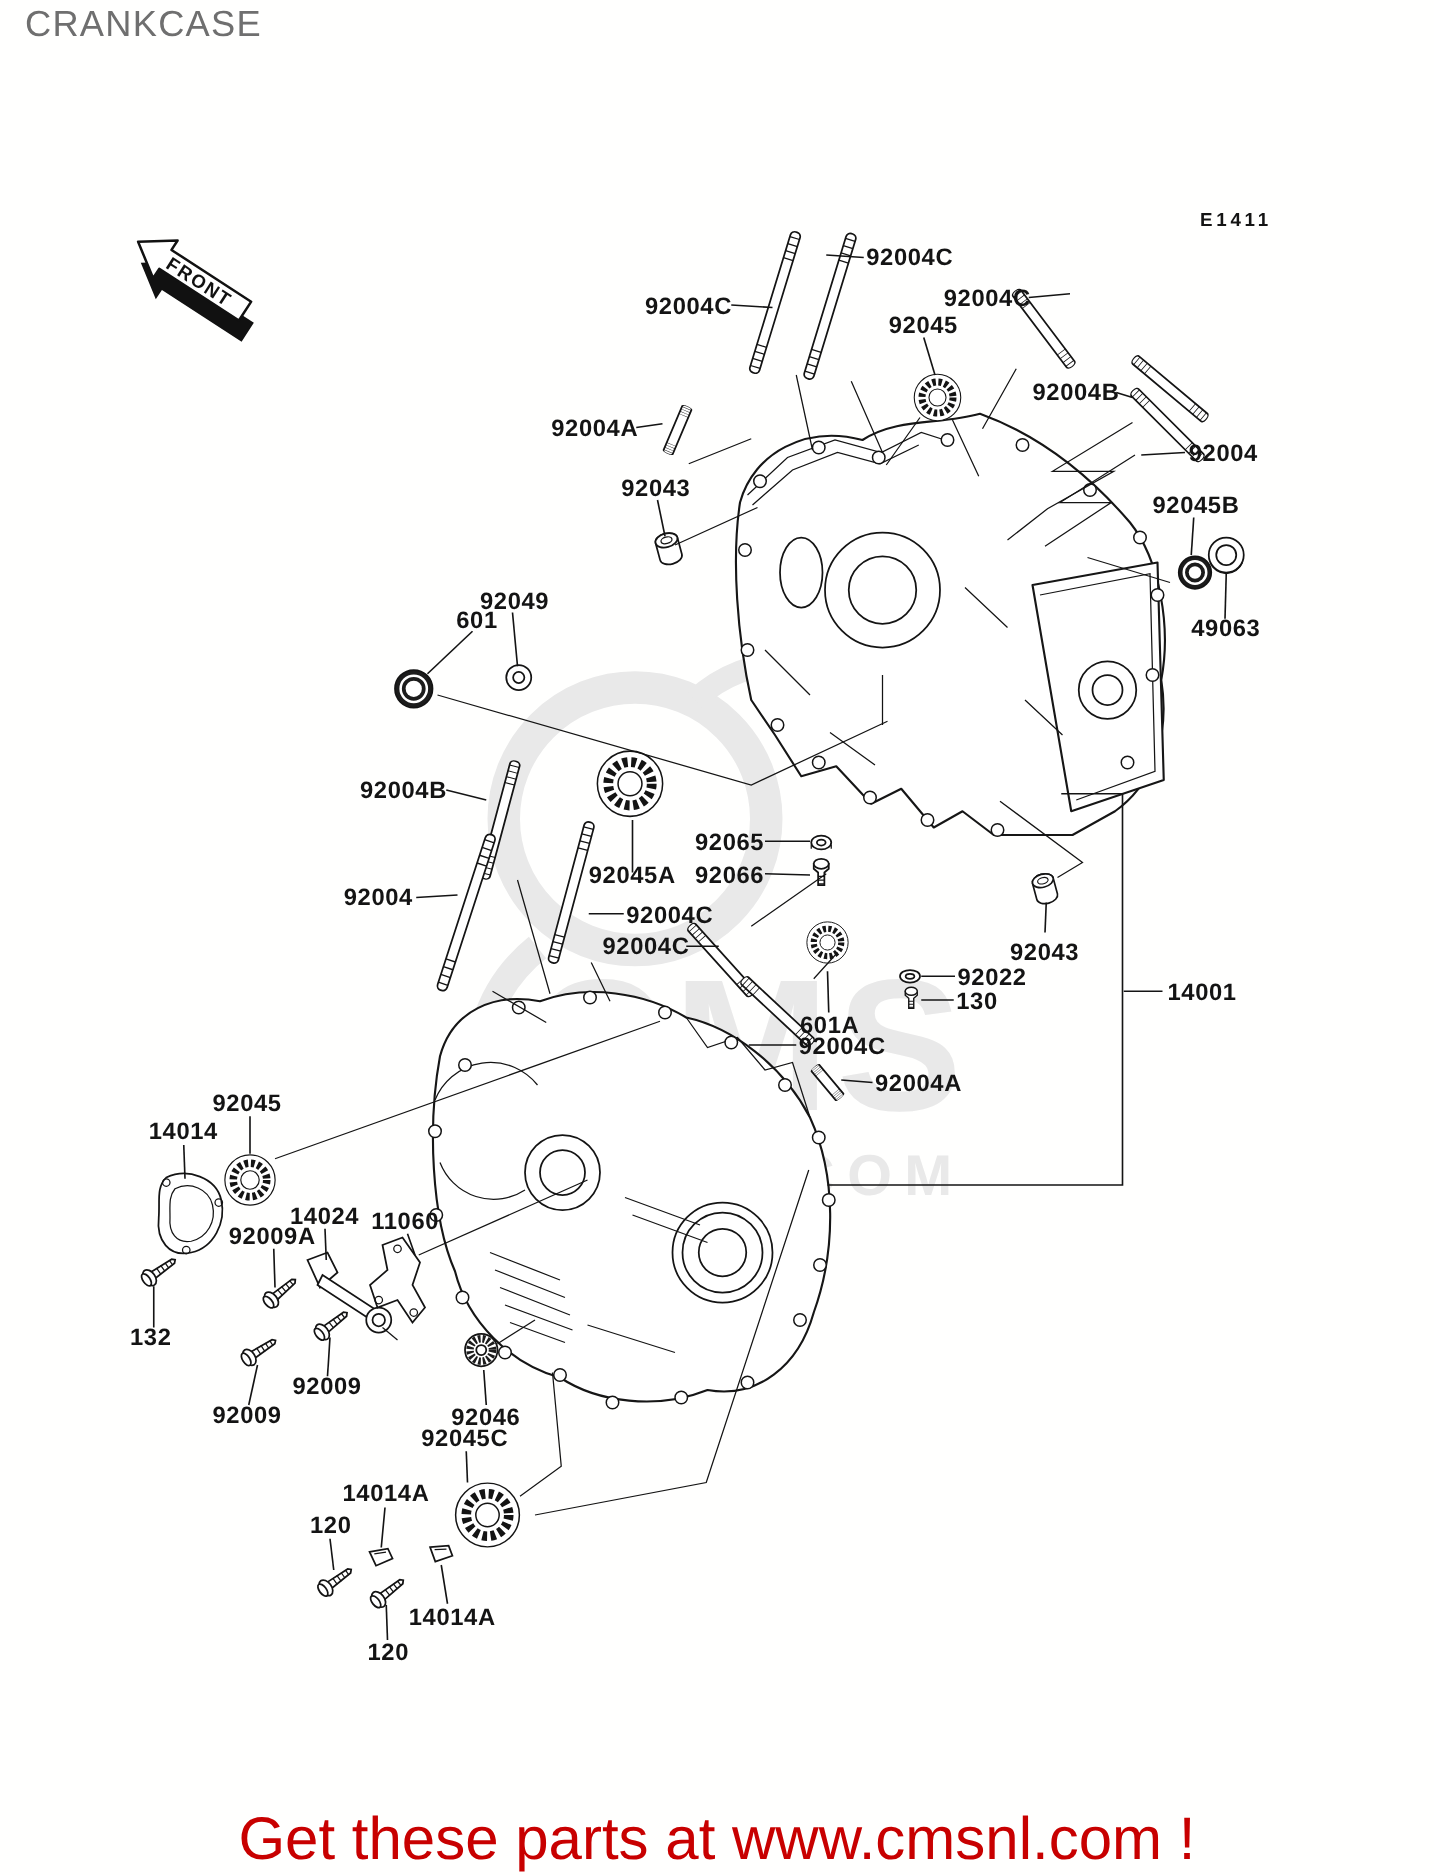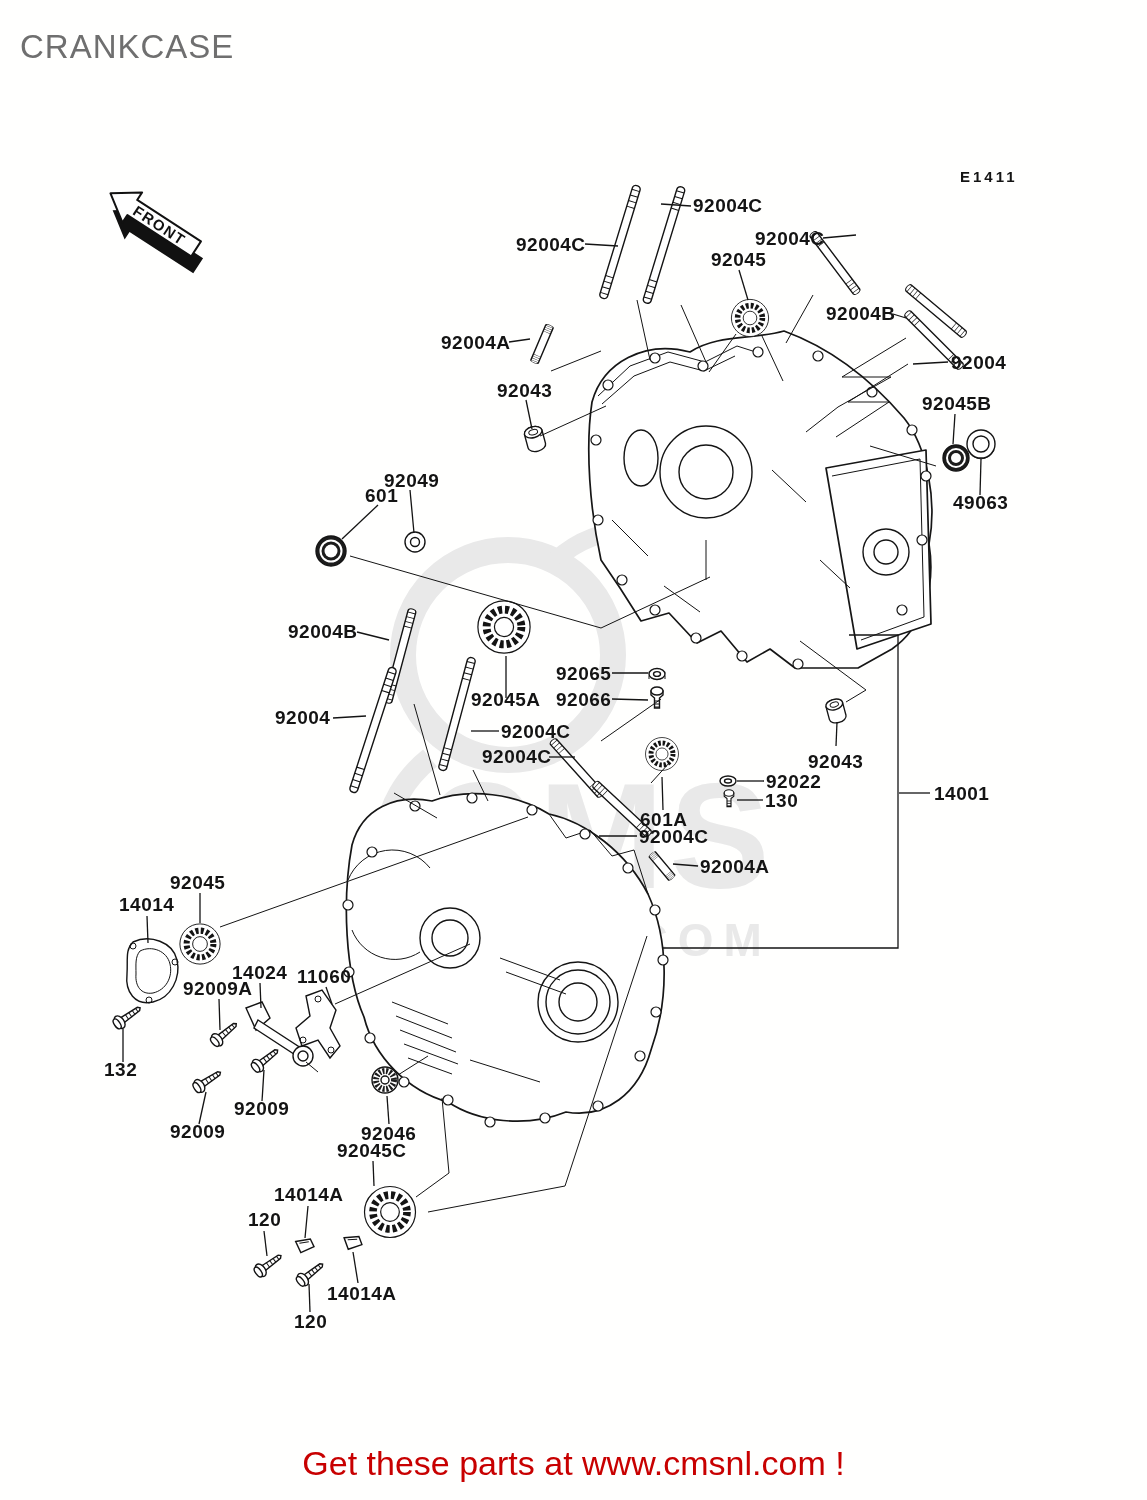--- a/index.html
+++ b/index.html
@@ -2,26 +2,26 @@
 <html style="--c-label: #141414; --c-title: #6f6f6f; --c-footer: #c80000; --c-watermark: #e9e9e9; --c-line: #141414;"><head>
 <meta charset="utf-8">
 <style>
   :root{
     --c-label:#141414; --c-title:#6f6f6f; --c-footer:#c80000;
     --c-watermark:#e9e9e9; --c-line:#141414;
   }
   html,body{margin:0;padding:0;background:#fff;}
   .stage{position:relative;width:1147px;height:1500px;background:#fffffe;overflow:hidden;
          font-family:"Liberation Sans",sans-serif;}
-  .title{position:absolute;left:20px;top:28px;font-size:33px;letter-spacing:1px;
+  .title{position:absolute;left:20px;top:4px;font-size:29px;letter-spacing:1px;
          color:var(--c-title);}
   .diagram-code{position:absolute;left:948px;top:168px;font-size:15px;font-weight:bold;
          letter-spacing:3px;color:var(--c-label);margin-left:12px;}
   .footer{position:absolute;left:0;top:1444px;width:100%;text-align:center;
-         font-size:34px;color:var(--c-footer);}
+         font-size:48px;color:var(--c-footer);}
   svg{position:absolute;left:0;top:0;}
   .plabel{font-family:"Liberation Sans",sans-serif;font-weight:bold;font-size:19px;
          letter-spacing:.5px;fill:var(--c-label);}
   .ln{stroke:var(--c-line);stroke-width:1.3;fill:none;}
   .thin{stroke:var(--c-line);stroke-width:1;fill:none;}
   .case{fill:#fff;stroke:#161616;stroke-width:1.7;stroke-linejoin:round;}
   .wfill{fill:#fff;stroke:#141414;stroke-width:1.4;}
   .wmln{stroke:var(--c-watermark);fill:none;}
   .wmtxt{font-family:"Liberation Sans",sans-serif;font-weight:bold;fill:var(--c-watermark);}
   .fr{font-family:"Liberation Sans",sans-serif;font-weight:bold;font-size:15px;

